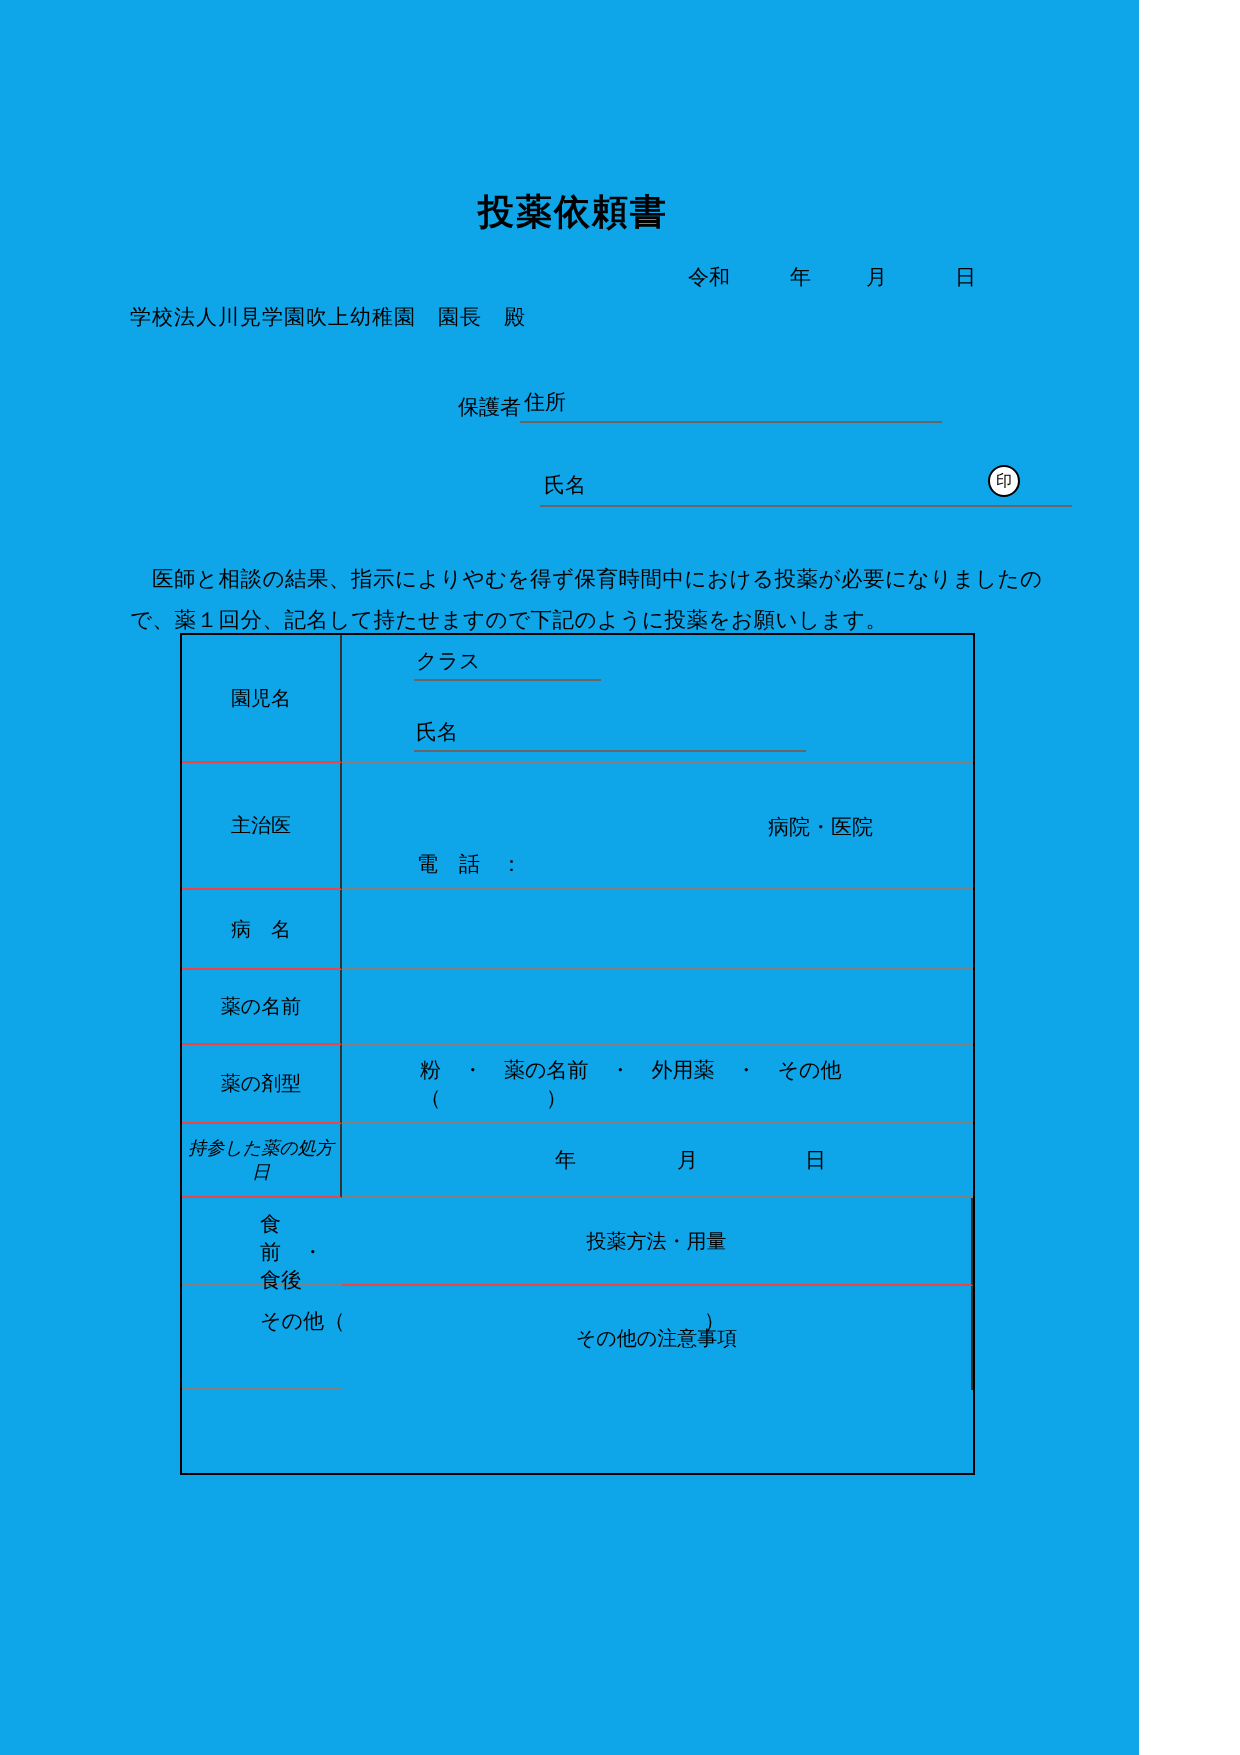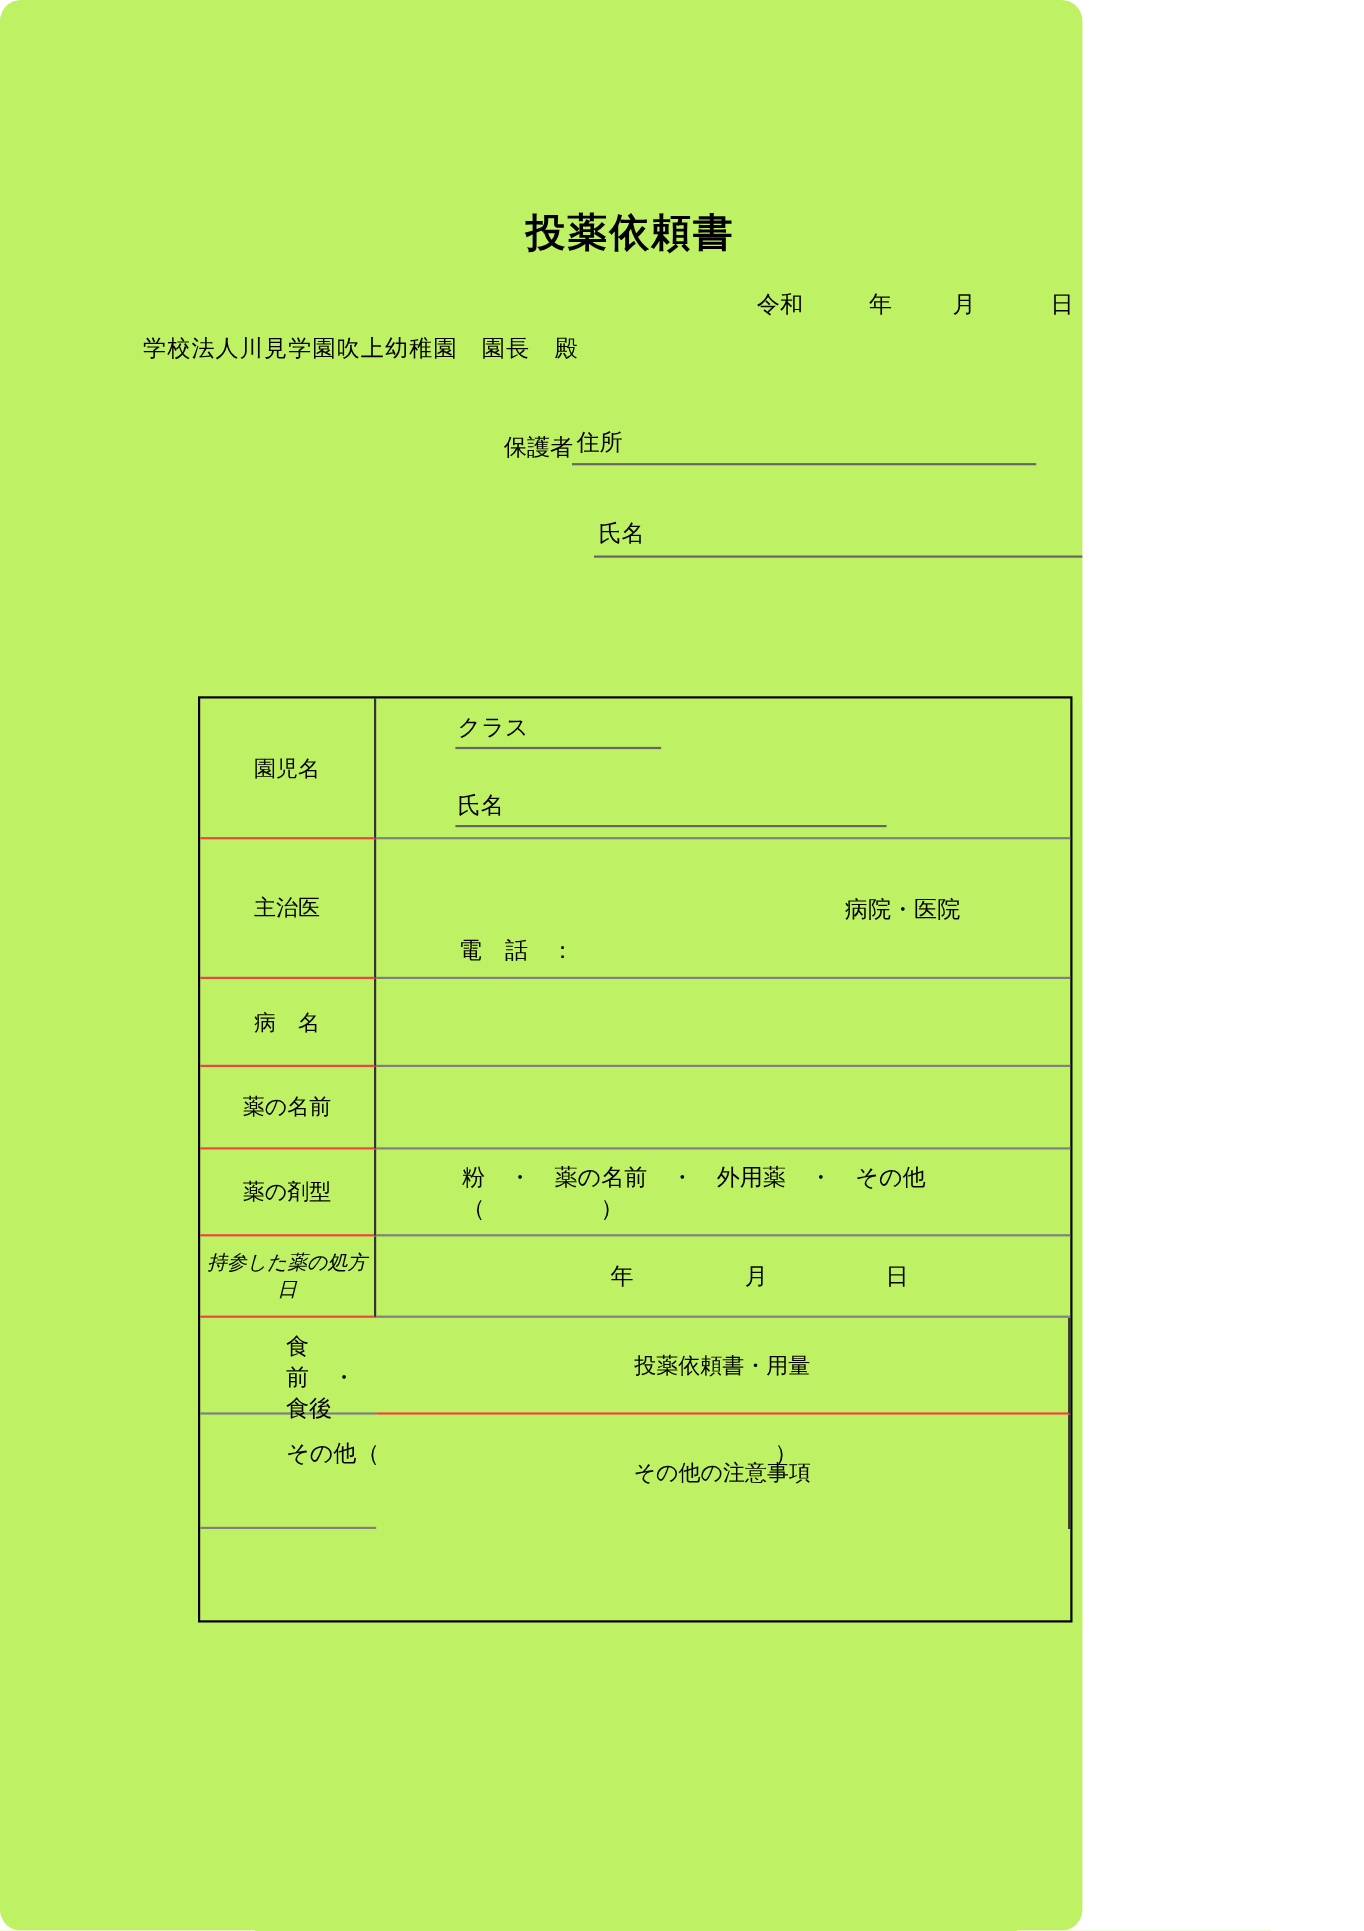--- a/index.html
+++ b/index.html
@@ -1,23 +1,22 @@
 <!DOCTYPE html>
 <html><head>
 <meta charset="utf-8">
 <style>
   html,body { margin:0; padding:0; background:#ffffff; }
   .page {
     position:relative;
-    width:984px; height:1755px;
-    background:#bef264;
+    width:1139px; height:1755px;
+    background:#0ea5e9;
     font-family:"DejaVu Sans","Liberation Sans",sans-serif;
     color:#000;
     overflow:hidden;
-    border-radius:19px;
   }
   .doc-title {
     position:absolute; top:188px; left:0; width:1146px;
     text-align:center;
     font-size:36px; font-weight:bold; letter-spacing:2px;
   }
   .date-part { position:absolute; top:263px; font-size:21px; }
   .dp-era   { left:688px; }
   .dp-year  { left:790px; }
   .dp-month { left:866px; }
@@ -103,20 +102,24 @@
   <div class="address-field">
     <span>住所</span>
   </div>
   <div class="name-field">
     <span>氏名</span>
   </div>
   <div class="seal-circle">
     <span>印</span>
   </div>
 
+  <div class="intro">
+    <div>　医師と相談の結果、指示によりやむを得ず保育時間中における投薬が必要になりましたの</div>
+    <div>で、薬１回分、記名して持たせますので下記のように投薬をお願いします。</div>
+  </div>
 
   <div class="form-table">
 
     <div class="cell label-cell">園児名</div>
     <div class="cell content-cell">
       <div class="ufield class-field">
         <span>クラス</span>
       </div>
       <div class="ufield pupil-name-field">
         <span>氏名</span>
@@ -152,20 +155,20 @@
     <div class="cell content-cell">
       <div class="timing-wrap">
         <div class="timing-line1">食前　・　食後</div>
         <div class="timing-line2">
           <span>その他（</span>
           <span>）</span>
         </div>
       </div>
     </div>
 
-    <div class="cell label-cell">投薬依頼書・用量</div>
+    <div class="cell label-cell">投薬方法・用量</div>
     <div class="cell content-cell"></div>
 
     <div class="cell label-cell last-row">その他の注意事項</div>
     <div class="cell content-cell last-row"></div>
 
   </div>
 </div>
 
 </body></html>

